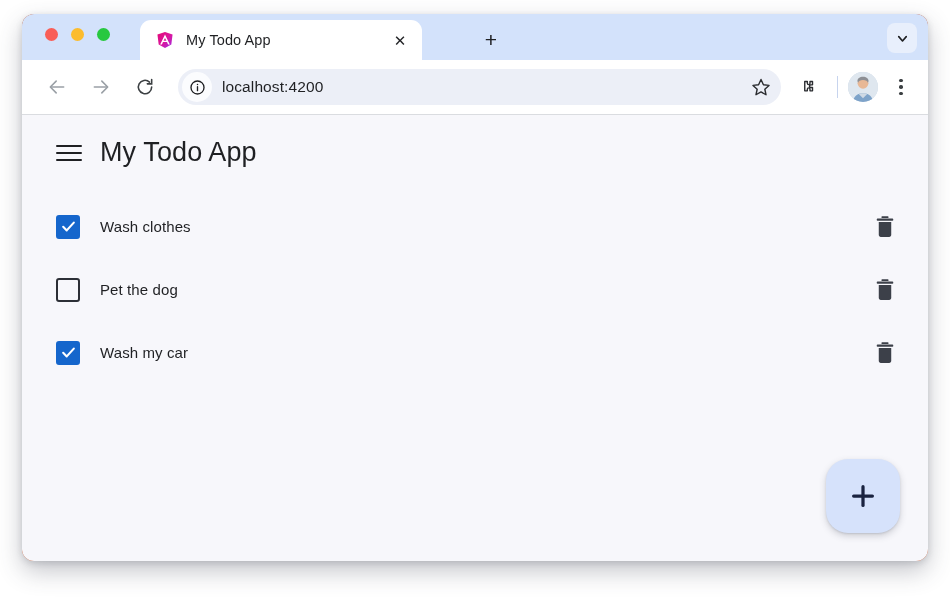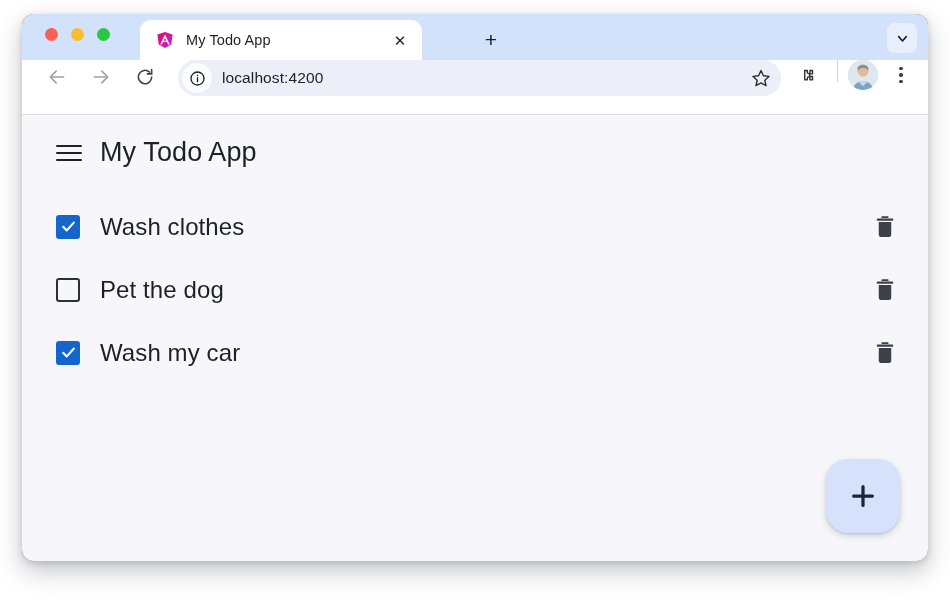--- a/index.html
+++ b/index.html
@@ -111,20 +111,21 @@
     display: flex; align-items: center; justify-content: center;
   }
 
   
   .toolbar {
     position: relative;
     height: 55px;
     background: #ffffff;
     border-bottom: 1px solid #dadce0;
     display: flex;
+    align-items: center;
     padding: 0 12px 0 18px;
   }
   .nav-btn {
     width: 34px; height: 34px;
     flex: 0 0 34px;
     border-radius: 50%;
     display: flex; align-items: center; justify-content: center;
     margin-right: 10px;
   }
   .nav-btn.reload { margin-right: 16px; }
@@ -257,21 +258,21 @@
   }
   .checkbox.unchecked {
     border: 2.3px solid #2c2f36;
     background: transparent;
   }
   .checkbox.checked {
     background: #1566cc;
     border: 2px solid #1566cc;
   }
   .todo-label {
-    font-size: 24px;
+    font-size: 15px;
     color: #1f2023;
     letter-spacing: 0.1px;
   }
   .delete-btn {
     margin-left: auto;
     width: 26px; height: 30px;
     flex: 0 0 26px;
     display: flex; align-items: center; justify-content: center;
   }
 

